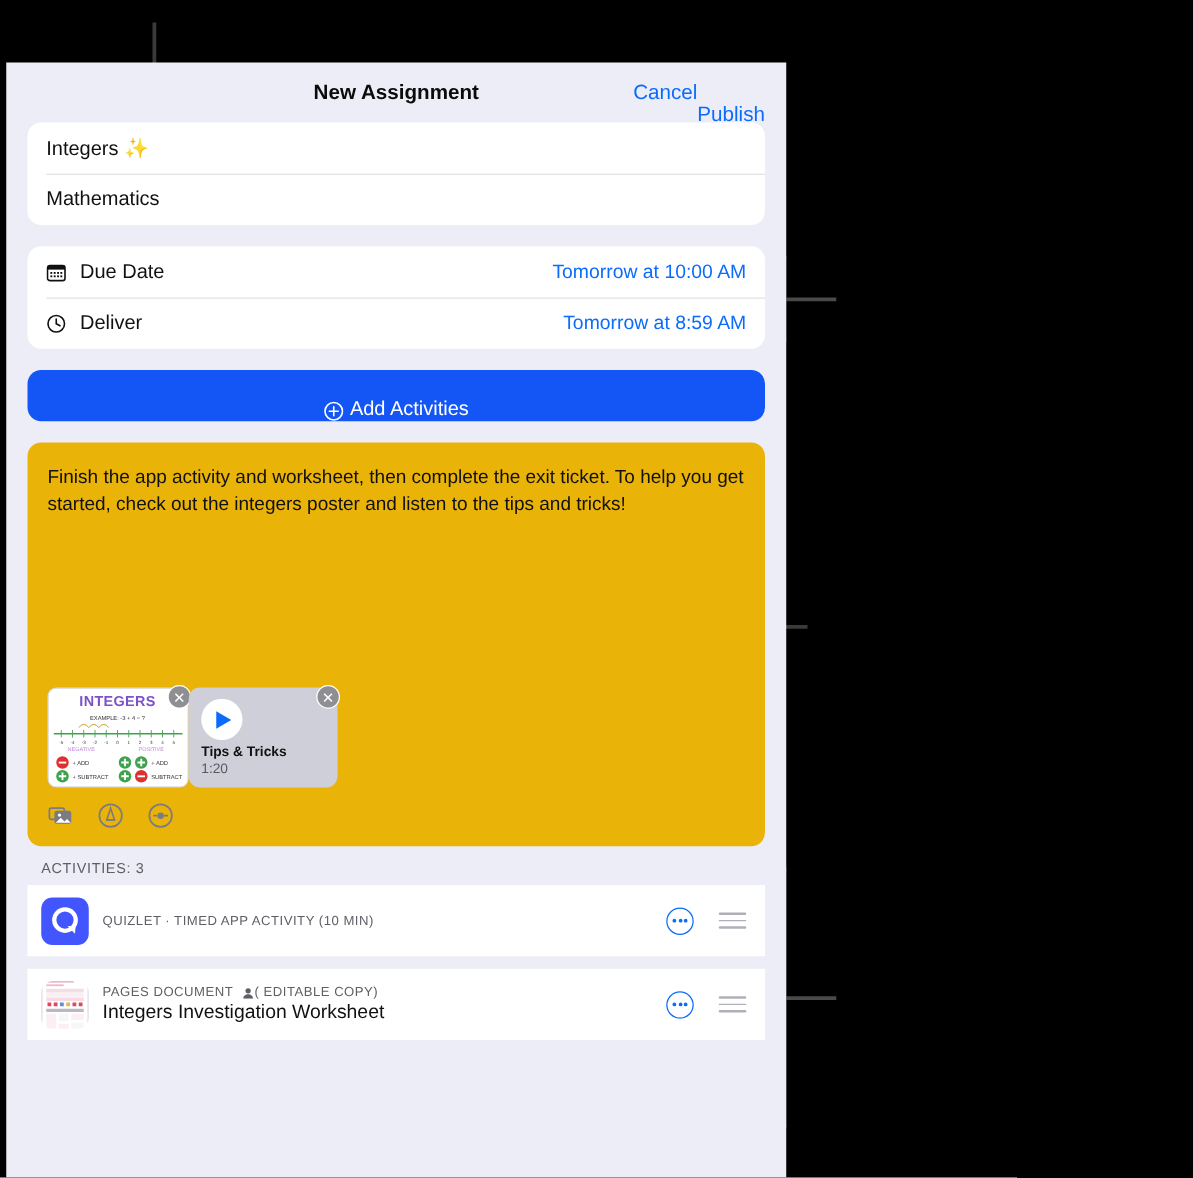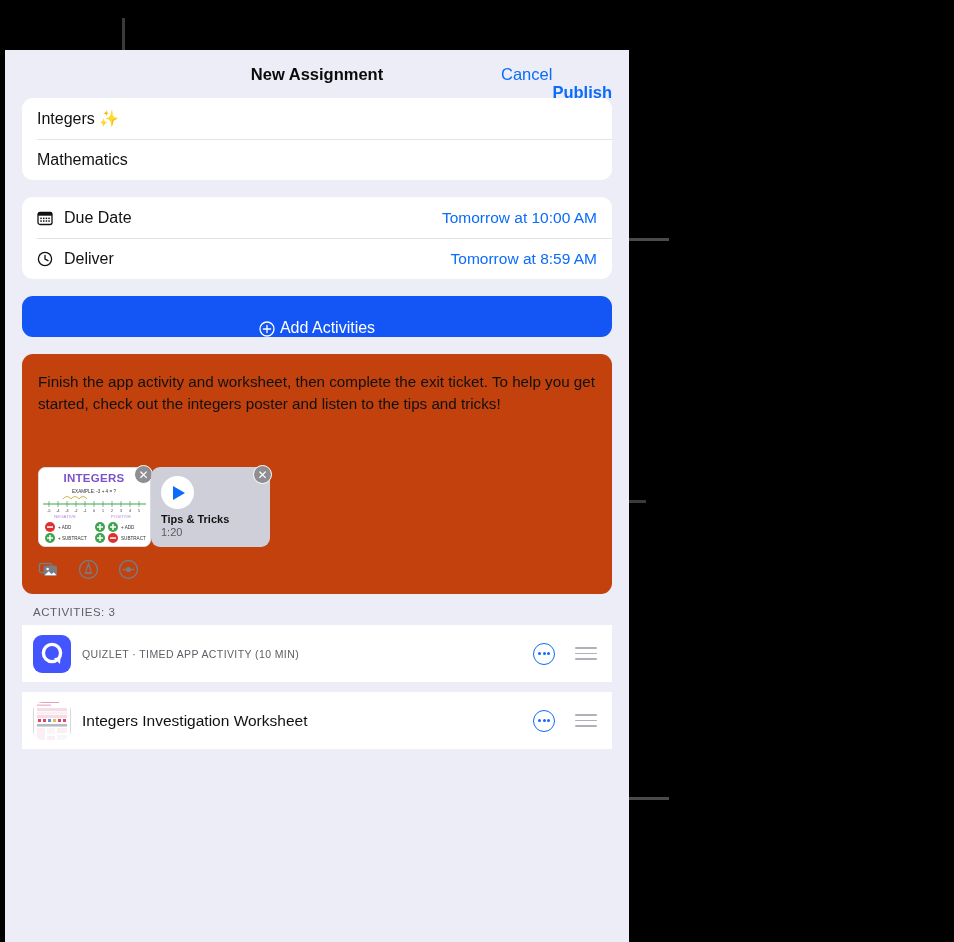--- a/index.html
+++ b/index.html
@@ -21,21 +21,21 @@
     overflow:hidden;
   }
 
   
   .navbar{
     height:48px;
     display:flex; align-items:center; justify-content:flex-end;
     padding:0 17px;
   }
   .nav-btn{ font-size:16.5px; color:#0B6CFB; white-space:nowrap; cursor:pointer; }
-  .nav-btn.bold{ font-weight:bold;margin-top:36px; }
+  .nav-btn.bold{ font-weight:normal;margin-top:36px; }
   .nav-title{ font-size:16.5px; font-weight:bold; color:#0b0b0c;
     position:absolute; left:0; right:0; text-align:center; pointer-events:none; }
 
   
   .card{
     background:#fff;
     border-radius:11px;
     margin:0 17px;
   }
   .row{
@@ -64,23 +64,23 @@
     display:flex; align-items:flex-end; justify-content:center;
     gap:2px;
     color:#fff; font-size:16px;
     cursor:pointer;
     user-select:none;
   }
 
   
   #notes-card{
     margin:0 17px;
-    background:#c2410c;
+    background:#eab308;
     border-radius:11px;
-    height:240px;
+    height:323px;
     display:flex; flex-direction:column;
     padding:17px 16px 0 16px;
   }
   #notes-text{
     font-size:15.2px; line-height:22px; color:#111;
   }
 
   
   .attachments{
     display:flex; 
@@ -421,20 +421,30 @@
           <rect x="3" y="26" width="30" height="2.6" fill="#B9B9C2"></rect>
           <rect x="3" y="30" width="8" height="12" fill="#FBEFF3"></rect>
           <rect x="13" y="30" width="8" height="6" fill="#F7F7F9"></rect>
           <rect x="23" y="30" width="10" height="5" fill="#FBEFF3"></rect>
           <rect x="23" y="37" width="10" height="5" fill="#F7F7F9"></rect>
           <rect x="13" y="38" width="8" height="4" fill="#FBEFF3"></rect>
         </svg>
       </div>
     </div>
     <div class="act-text">
+      <div class="act-kicker">
+        <span>PAGES DOCUMENT</span>
+        <span style="display:inline-flex;margin-left:4px;">
+          <svg width="9" height="9" viewBox="0 0 9 9">
+            <circle cx="4.5" cy="2.6" r="2.1" fill="#5E5E66"></circle>
+            <path d="M0.6 9c0-2.3 1.8-3.6 3.9-3.6S8.4 6.7 8.4 9z" fill="#5E5E66"></path>
+          </svg>
+        </span>
+        <span style="margin-left:-2px;">( EDITABLE COPY)</span>
+      </div>
       <div class="act-title">Integers Investigation Worksheet</div>
     </div>
     <div class="more-dots">
         <i></i>
         <i></i>
         <i></i>
       </div>
     <div class="drag-handle">
         <div></div>
         <div></div>

